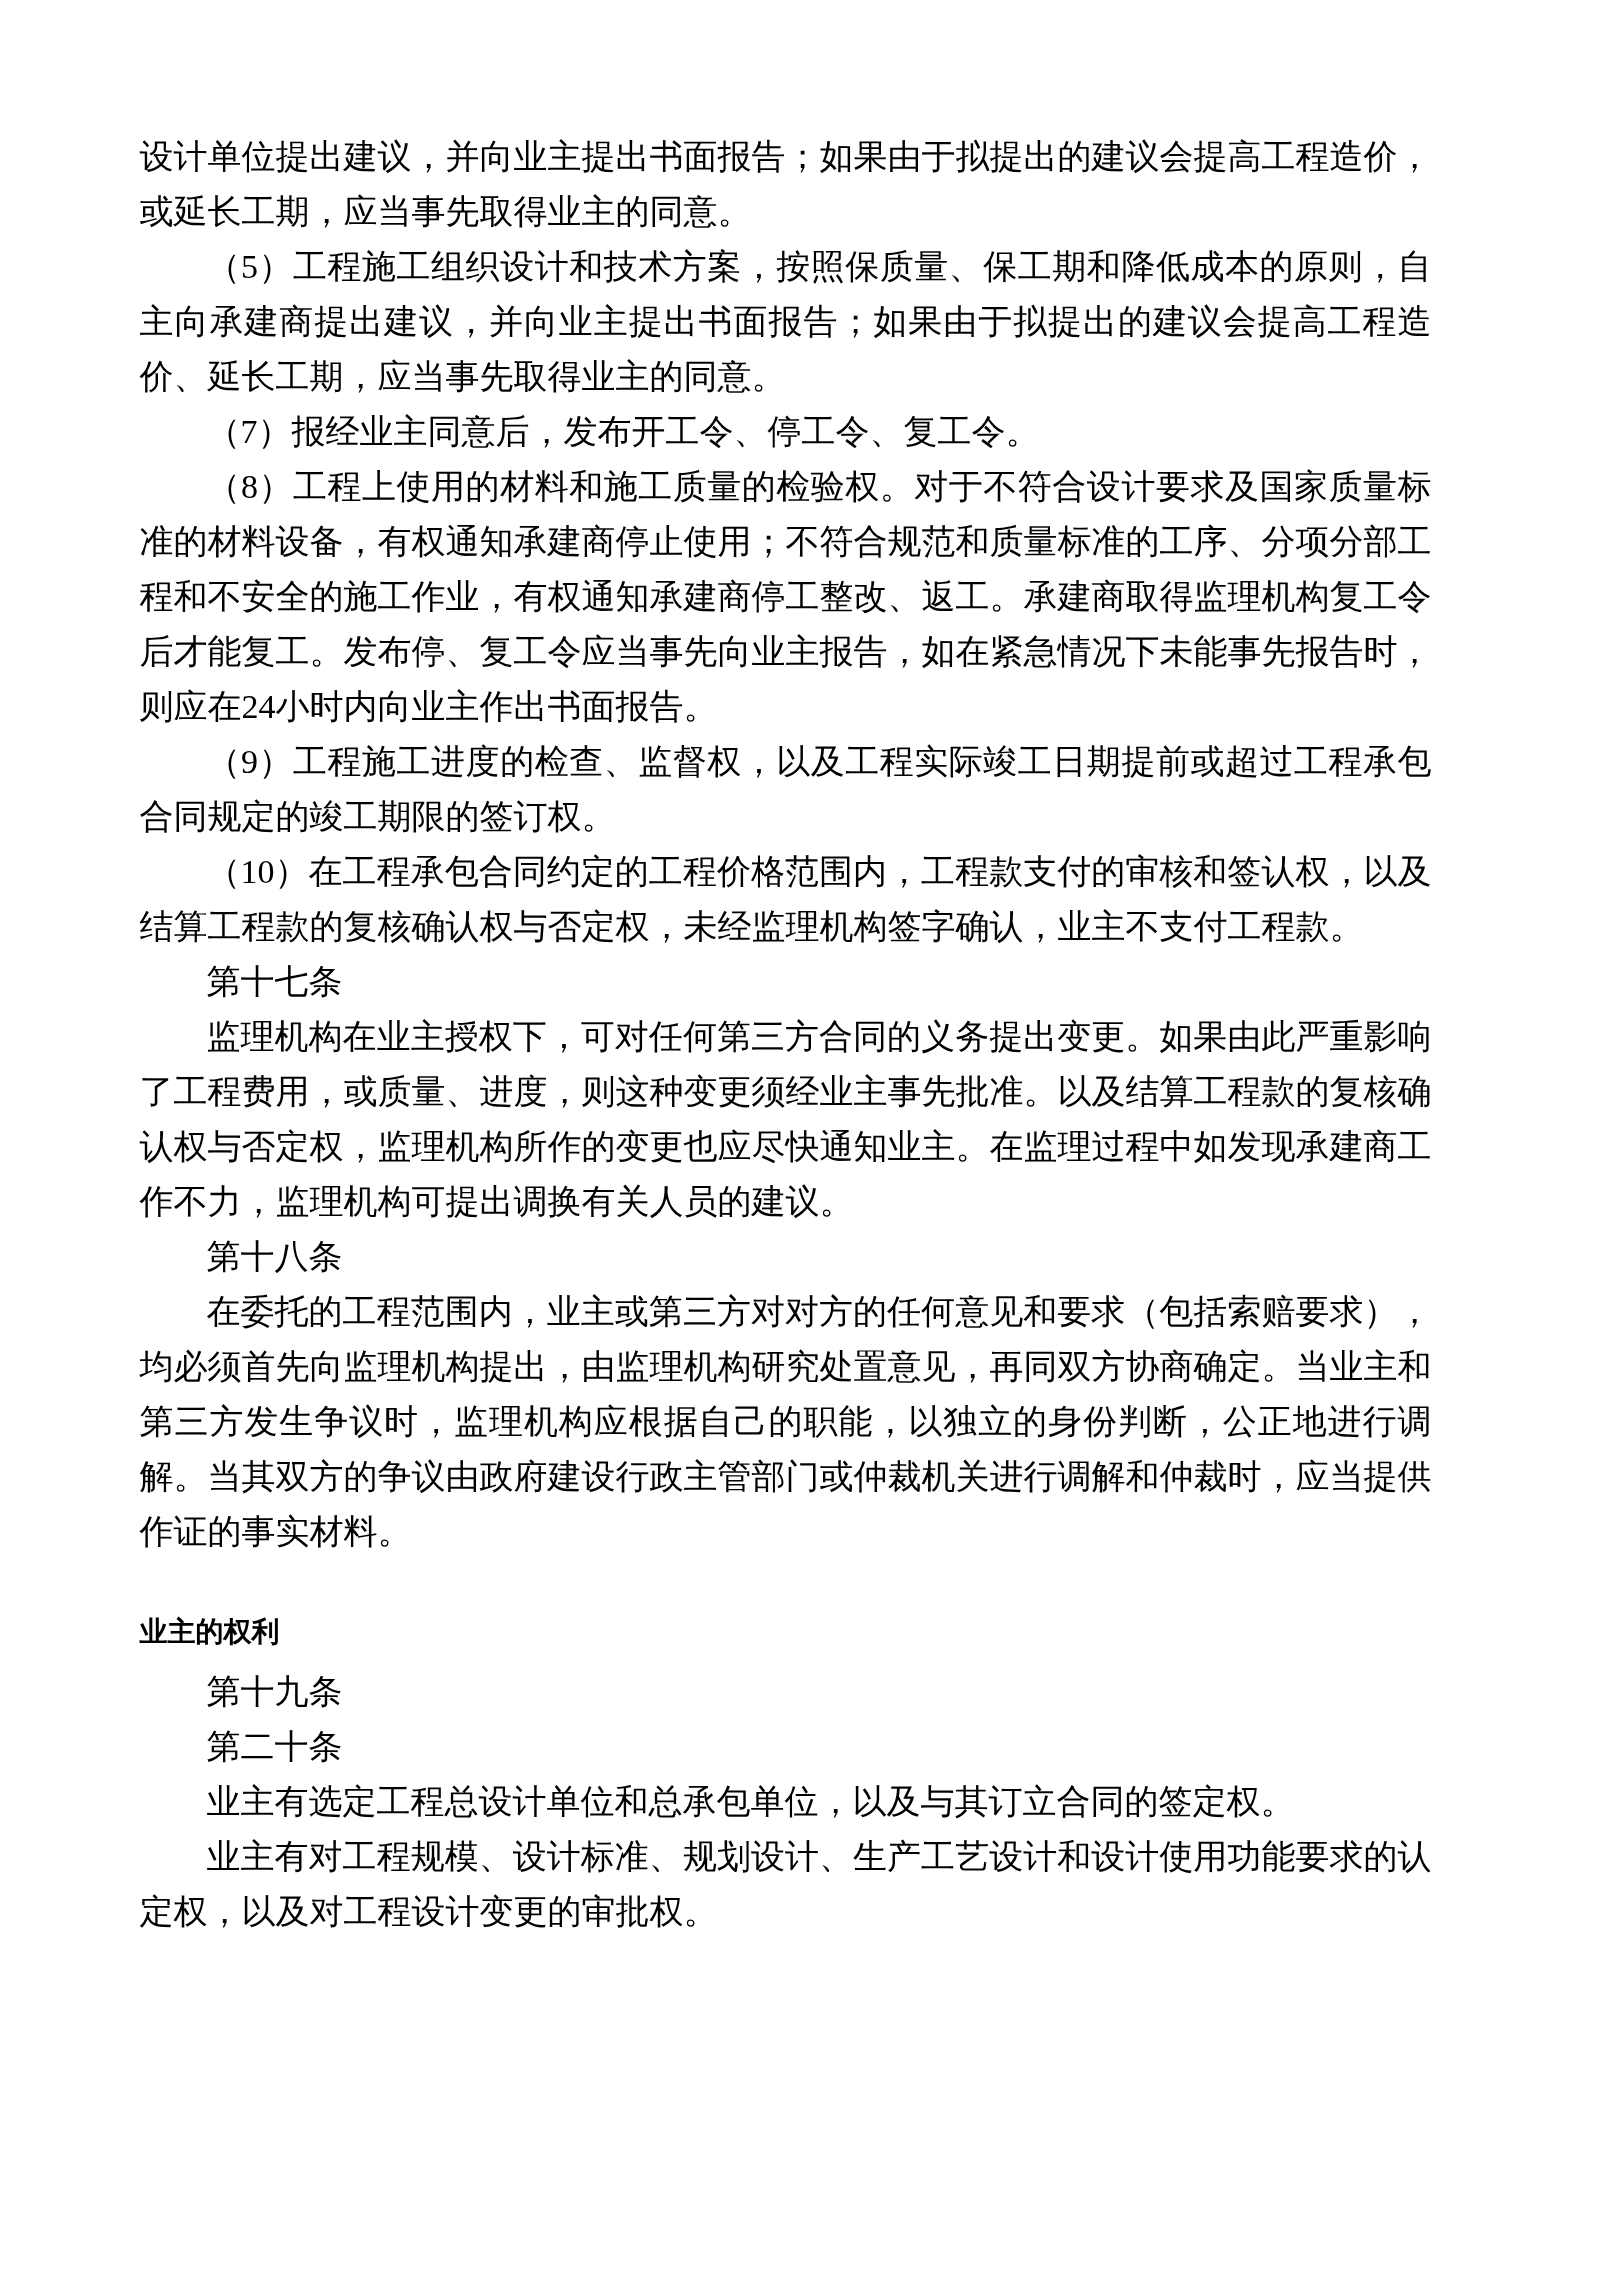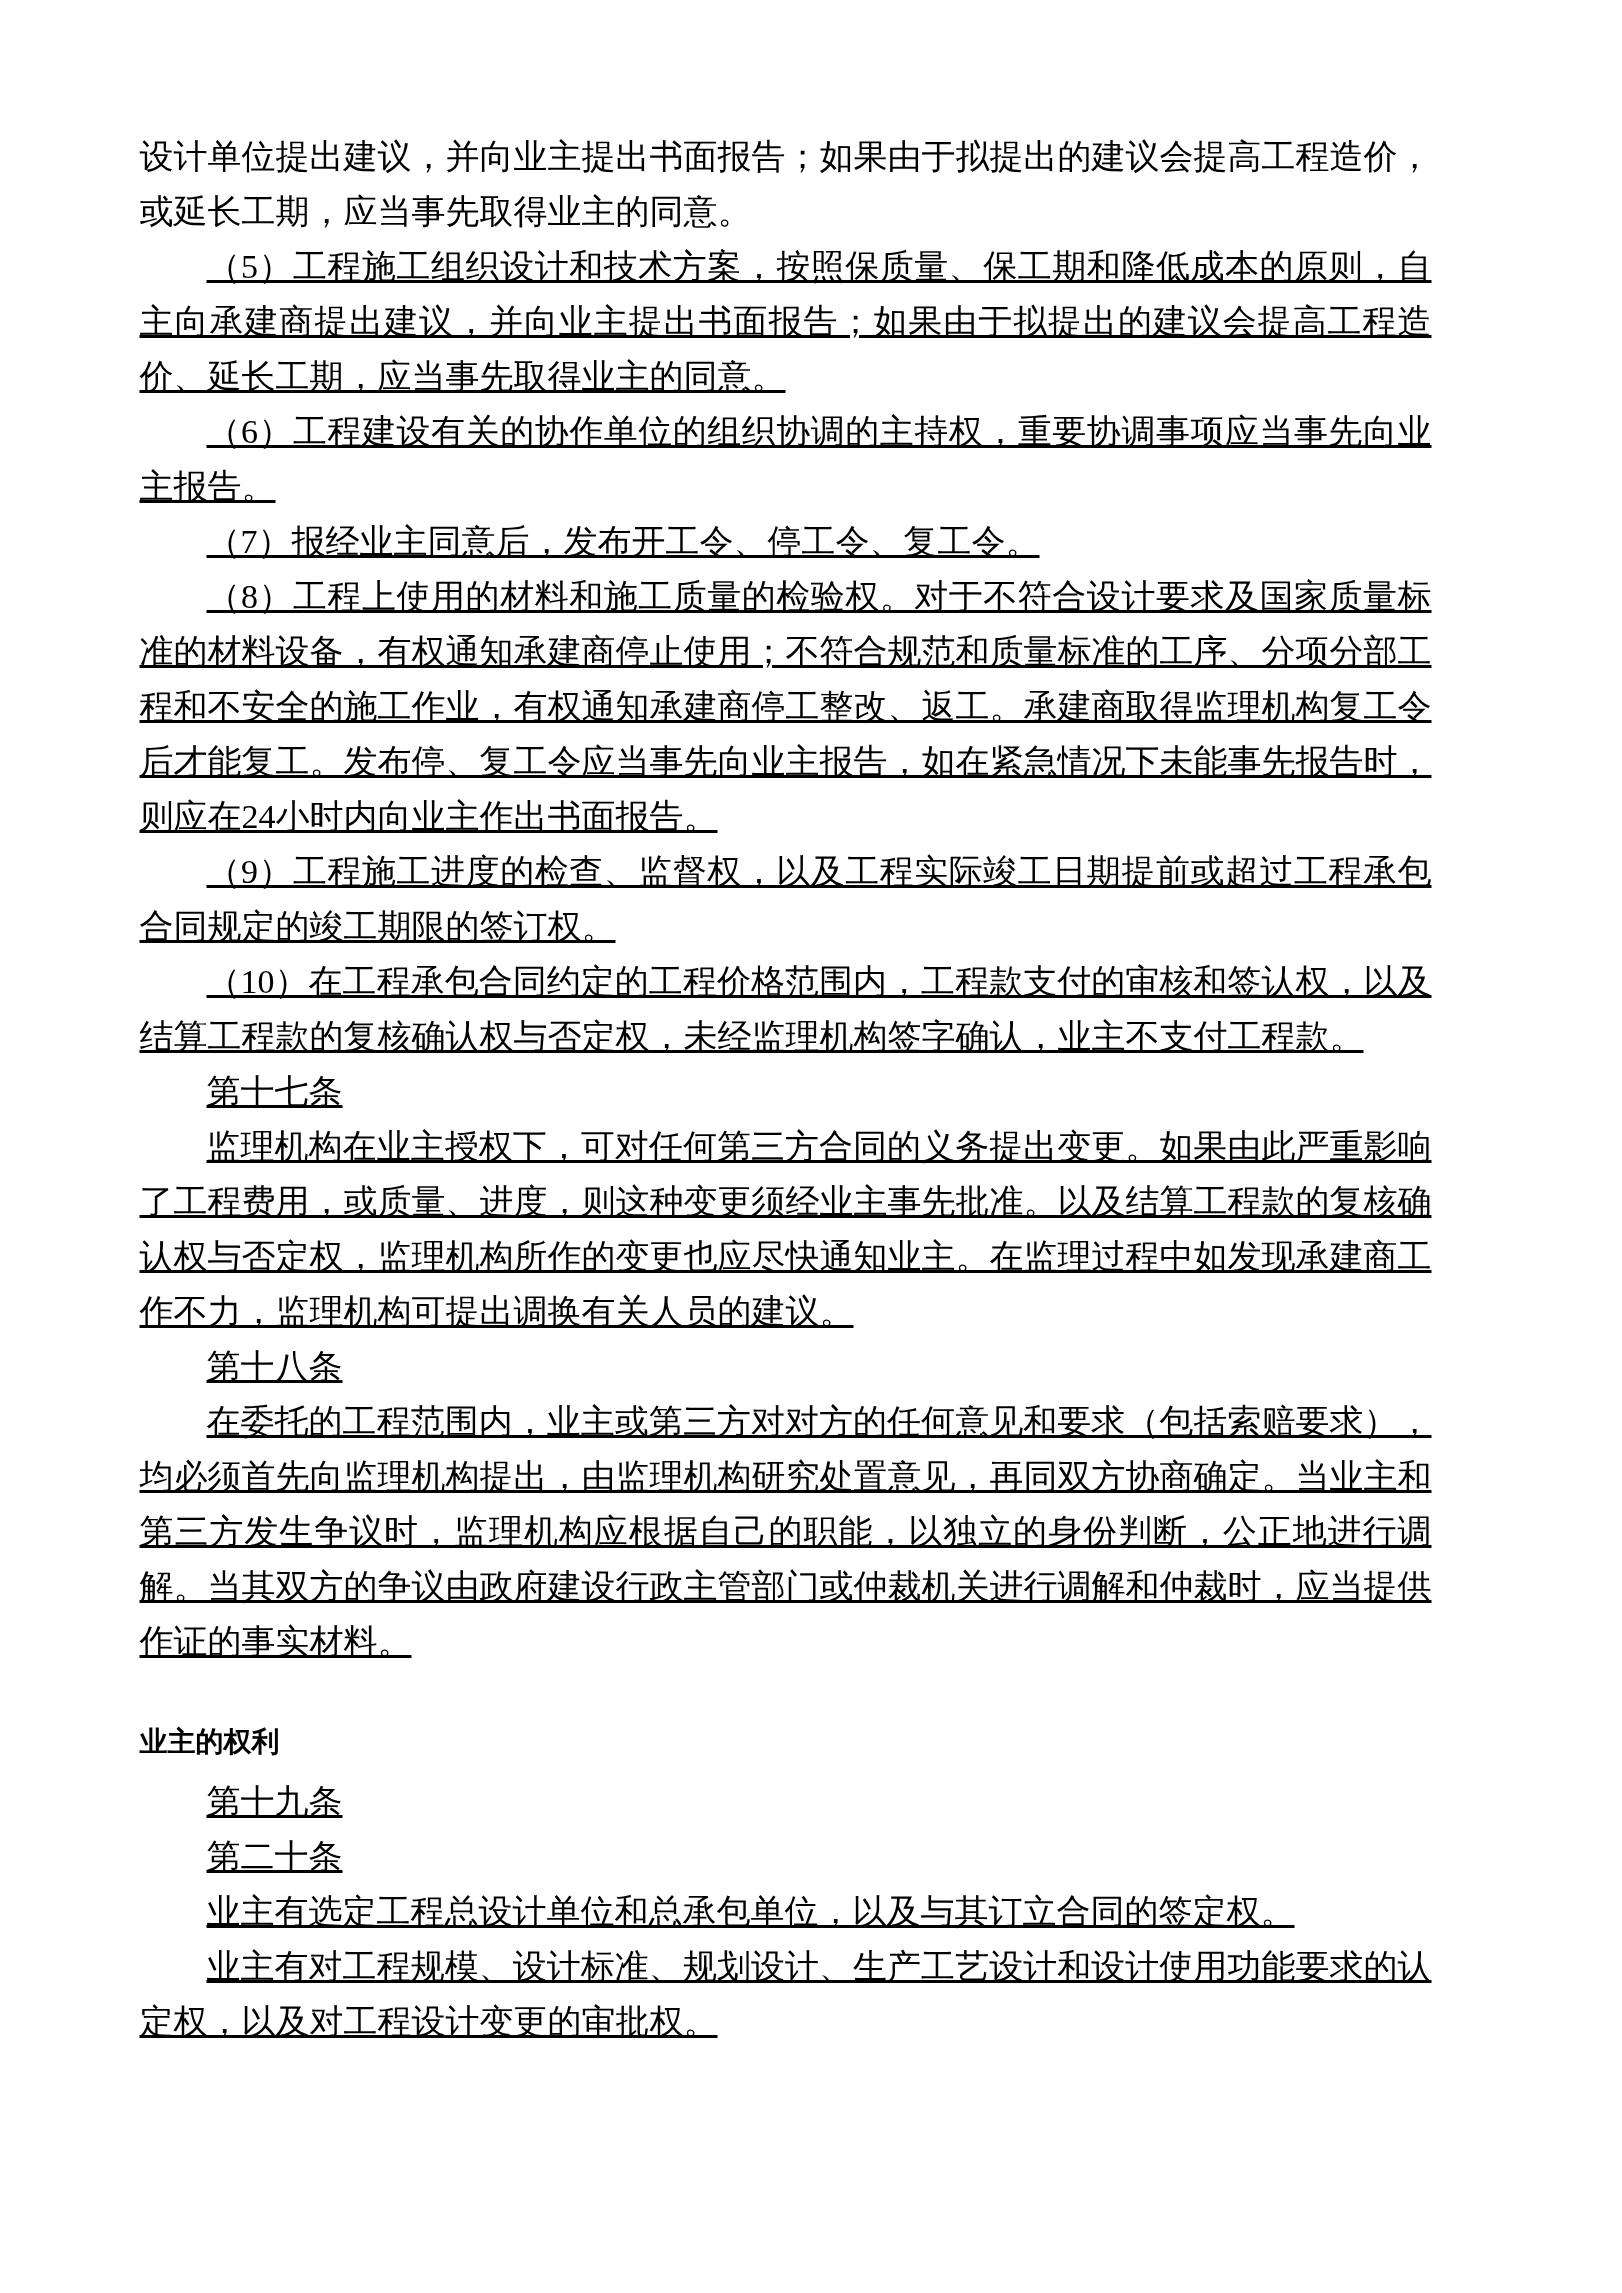--- a/index.html
+++ b/index.html
@@ -27,41 +27,39 @@
     font-family: "Liberation Serif", "DejaVu Serif", serif;
     font-size: 34px;
     line-height: 55px;
     color: #000000;
     text-align: justify;
     letter-spacing: 0;
     word-break: break-all;
   }
   .para.indent {
     text-indent: 67px;
-    text-decoration: underline;
   }
   .section-heading {
     margin: 41px 0 0 0;
     padding: 0;
     font-family: "Liberation Sans", "DejaVu Sans", sans-serif;
     font-size: 28px;
     line-height: 64px;
     font-weight: 700;
     color: #000000;
     text-align: left;
   }
 </style>
 </head>
 <body>
 
 <div class="page">
   <main class="content" id="doc-content">
       <p class="para">设计单位提出建议，并向业主提出书面报告；如果由于拟提出的建议会提高工程造价，或延长工期，应当事先取得业主的同意。</p>
       <p class="para indent">（5）工程施工组织设计和技术方案，按照保质量、保工期和降低成本的原则，自主向承建商提出建议，并向业主提出书面报告；如果由于拟提出的建议会提高工程造价、延长工期，应当事先取得业主的同意。</p>
-      <p class="para indent">（6）工程建设有关的协作单位的组织协调的主持权，重要协调事项应当事先向业主报告。</p>
       <p class="para indent">（7）报经业主同意后，发布开工令、停工令、复工令。</p>
       <p class="para indent">（8）工程上使用的材料和施工质量的检验权。对于不符合设计要求及国家质量标准的材料设备，有权通知承建商停止使用；不符合规范和质量标准的工序、分项分部工程和不安全的施工作业，有权通知承建商停工整改、返工。承建商取得监理机构复工令后才能复工。发布停、复工令应当事先向业主报告，如在紧急情况下未能事先报告时，则应在24小时内向业主作出书面报告。</p>
       <p class="para indent">（9）工程施工进度的检查、监督权，以及工程实际竣工日期提前或超过工程承包合同规定的竣工期限的签订权。</p>
       <p class="para indent">（10）在工程承包合同约定的工程价格范围内，工程款支付的审核和签认权，以及结算工程款的复核确认权与否定权，未经监理机构签字确认，业主不支付工程款。</p>
       <p class="para indent">第十七条</p>
       <p class="para indent">监理机构在业主授权下，可对任何第三方合同的义务提出变更。如果由此严重影响了工程费用，或质量、进度，则这种变更须经业主事先批准。以及结算工程款的复核确认权与否定权，监理机构所作的变更也应尽快通知业主。在监理过程中如发现承建商工作不力，监理机构可提出调换有关人员的建议。</p>
       <p class="para indent">第十八条</p>
       <p class="para indent">在委托的工程范围内，业主或第三方对对方的任何意见和要求（包括索赔要求），均必须首先向监理机构提出，由监理机构研究处置意见，再同双方协商确定。当业主和第三方发生争议时，监理机构应根据自己的职能，以独立的身份判断，公正地进行调解。当其双方的争议由政府建设行政主管部门或仲裁机关进行调解和仲裁时，应当提供作证的事实材料。</p>
       <h2 class="section-heading">业主的权利</h2>
       <p class="para indent">第十九条</p>

